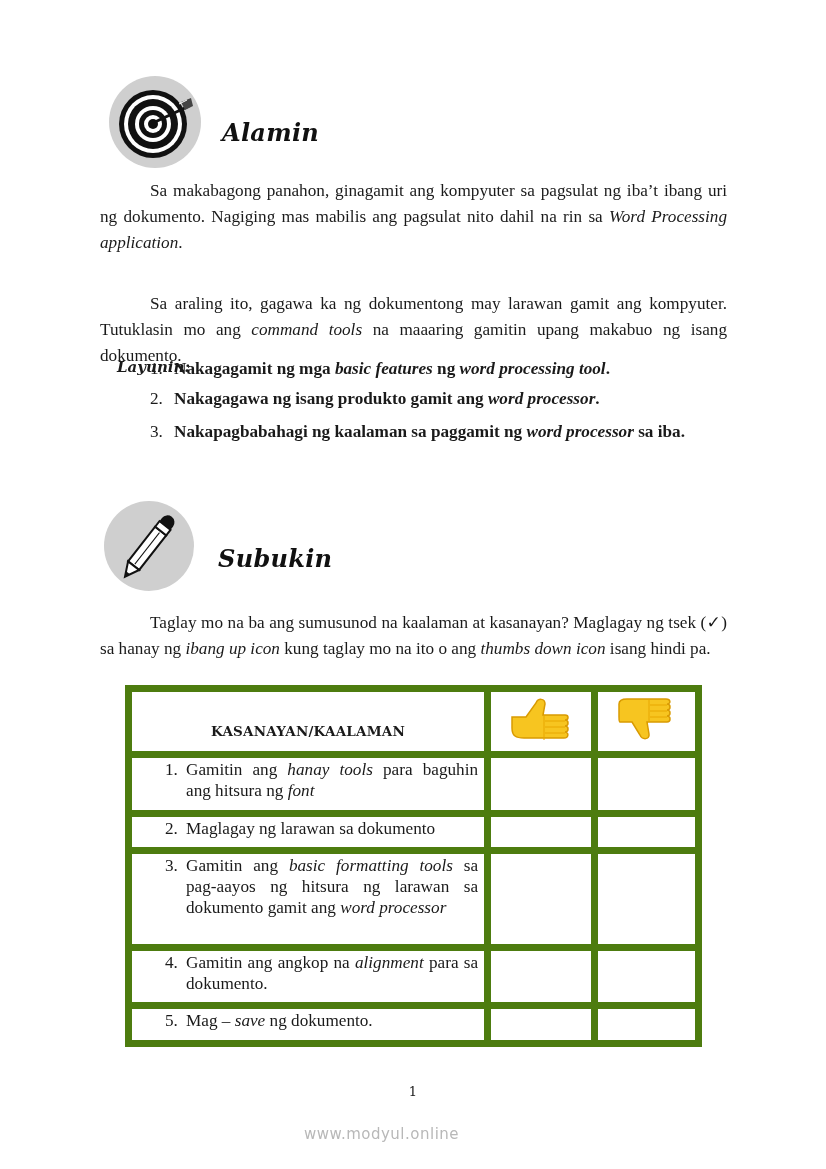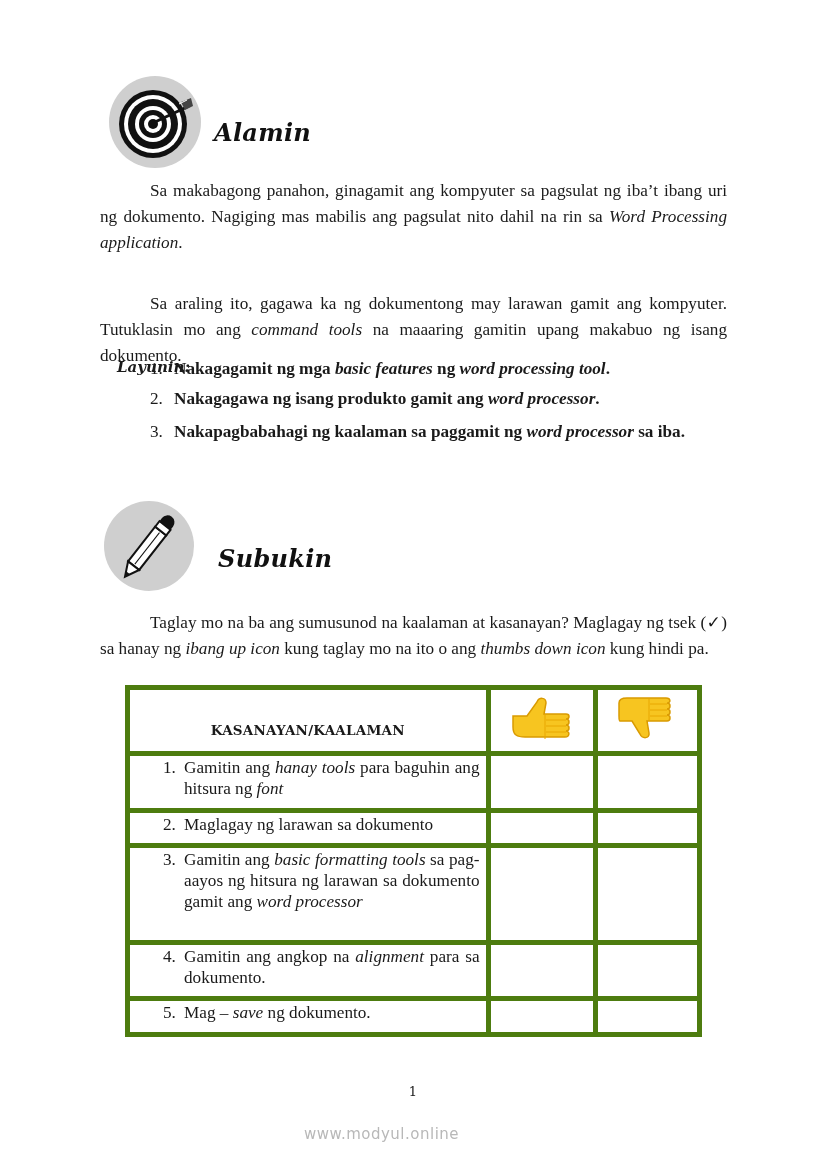--- a/index.html
+++ b/index.html
@@ -13,21 +13,21 @@
   .para .indent { display: inline-block; width: 50px; }
   .para i { font-style: italic; }
 
   .layunin { position: absolute; left: 117px; top: 326px; font-weight: bold; font-style: italic; font-size: 15px; font-family: "DejaVu Serif", serif; margin-top: 32px; }
 
   .obj { position: absolute; left: 150px; width: 578px; font-family: "Liberation Serif", serif; font-size: 17.2px; line-height: 21px; text-align: justify; }
   .obj .num { position: absolute; left: 0; }
   .obj .txt { display: block; margin-left: 24px; font-weight: bold; }
 
   .skills-table { position: absolute; left: 125px; top: 685px; width: 577px; border-collapse: collapse; font-family: "Liberation Serif", serif; font-size: 17.2px; }
-  .skills-table td, .skills-table th { border: 5px solid #4d7c0f; vertical-align: top; }
+  .skills-table td, .skills-table th { border: 7px solid #4d7c0f; vertical-align: top; }
   .skills-table th { height: 66px; font-family: "DejaVu Serif", serif; font-weight: bold; font-size: 13.5px; vertical-align: middle; }
   .skills-table tr.head th { border-bottom: 3px double #9a9a9a; }
   .col-skill { width: 364px; }
   .col-up { width: 108px; }
   .col-down { width: 105px; }
   .th-label { display: block; padding-top: 18px; text-align: center; letter-spacing: 0.2px; }
   .skill-cell { padding: 1px 6px 8px 30px; position: relative; text-align: justify; line-height: 21.3px; }
   .skill-cell .n { position: absolute; left: 33px; }
   .skill-cell .t { display: block; margin-left: 24px; }
 
@@ -44,21 +44,21 @@
     <circle cx="44" cy="48" r="25" fill="#111"></circle>
     <circle cx="44" cy="48" r="18" fill="#fff"></circle>
     <circle cx="44" cy="48" r="14" fill="#111"></circle>
     <circle cx="44" cy="48" r="9" fill="#fff"></circle>
     <circle cx="44" cy="48" r="5" fill="#111"></circle>
     <line x1="46" y1="46" x2="80" y2="30" stroke="#111" stroke-width="3"></line>
     <polygon points="72,26 82,22 84,30 76,34" fill="#444"></polygon>
     <line x1="70" y1="28" x2="78" y2="24" stroke="#fff" stroke-width="1"></line>
   </svg>
 </div>
-<div class="section-title" style="left:214px; top:118px;">Alamin</div>
+<div class="section-title" style="left:222px; top:118px;">Alamin</div>
 
 <div class="para" style="top:178px;">
   <span class="indent"></span><span>Sa makabagong panahon, ginagamit ang kompyuter sa pagsulat ng iba’t ibang uri ng dokumento. Nagiging mas mabilis ang pagsulat nito dahil na rin sa </span><i>Word Processing application</i><span>.</span>
 </div>
 
 <div class="para" style="top:253px;margin-top:38px;">
   <span class="indent"></span><span>Sa araling ito, gagawa ka ng dokumentong may larawan gamit ang kompyuter. Tutuklasin mo ang </span><i>command tools</i><span> na maaaring gamitin upang makabuo ng isang dokumento.</span>
 </div>
 
 <div class="layunin">Layunin:</div>
@@ -84,21 +84,21 @@
       <rect x="64" y="38" width="7" height="14" fill="#fff" stroke="#111" stroke-width="2"></rect>
       <path d="M71 38 h4 a7 7 0 0 1 0 14 h-4 z" fill="#111"></path>
       <polygon points="20,38 20,52 6,45" fill="#fff" stroke="#111" stroke-width="2"></polygon>
       <polygon points="11,42.5 11,47.5 6,45" fill="#111"></polygon>
     </g>
   </svg>
 </div>
 <div class="section-title" style="left:218px; top:544px;">Subukin</div>
 
 <div class="para" style="top:609px;">
-  <span class="indent"></span><span>Taglay mo na ba ang sumusunod na kaalaman at kasanayan? Maglagay ng tsek (</span><span style="font-family:'DejaVu Sans',sans-serif; font-weight:bold;">✓</span><span>) sa hanay ng </span><i>ibang up icon</i><span> kung taglay mo na ito o ang </span><i>thumbs down icon</i><span> kung hindi pa.</span>
+  <span class="indent"></span><span>Taglay mo na ba ang sumusunod na kaalaman at kasanayan? Maglagay ng tsek (</span><span style="font-family:'DejaVu Sans',sans-serif; font-weight:bold;">✓</span><span>) sa hanay ng </span><i>ibang up icon</i><span> kung taglay mo na ito o ang </span><i>thumbs down icon</i><span> isang hindi pa.</span>
 </div>
 
 <table class="skills-table">
   <tbody>
       <tr class="head">
     <th class="col-skill">
           <span class="th-label">KASANAYAN/KAALAMAN</span>
         </th>
     <th class="col-up">
       <svg width="66" height="50" viewBox="0 0 66 50">

